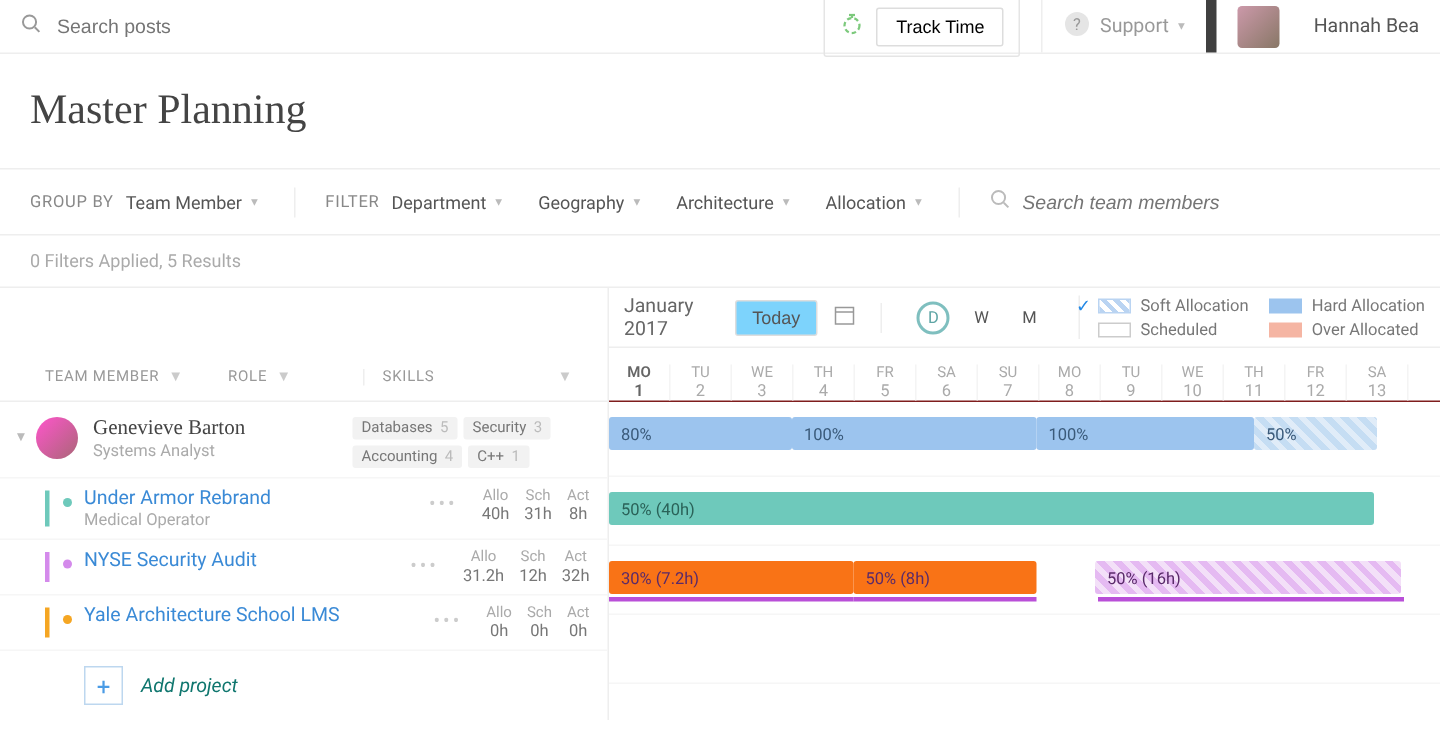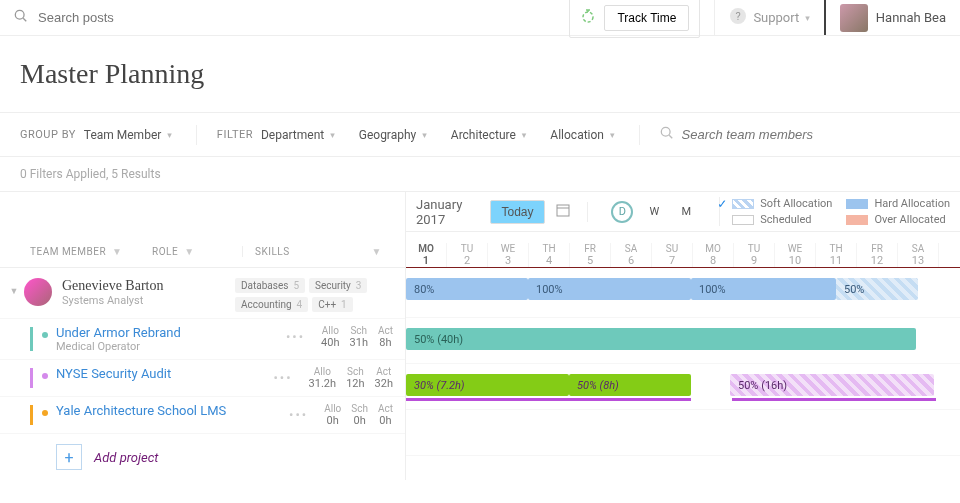--- a/index.html
+++ b/index.html
@@ -4,21 +4,21 @@
 <style>
 * { box-sizing: border-box; margin: 0; padding: 0; }
 body { font-family: -apple-system, BlinkMacSystemFont, "Segoe UI", Roboto, sans-serif; font-size: 13px; color: #555; background: #fff; width: 960px; height: 503px; overflow: hidden; }
 .topbar { display: flex; align-items: center; height: 36px; border-bottom: 1px solid #eee; padding: 0 14px; }
 .search-icon { width: 14px; height: 14px; margin-right: 10px; }
 .search-input { border: none; outline: none; font-size: 13px; flex: 1; }
 .spacer { flex: 1; }
 .track-time-group { display: flex; align-items: center; gap: 8px; border: 1px solid #e5e5e5; padding: 6px 10px; margin-right: 14px; border-radius: 2px; }
 .track-time-btn { border: 1px solid #ddd; background: #fff; padding: 5px 12px; font-size: 12px; border-radius: 2px; cursor: pointer; }
 .support-group { display: flex; align-items: center; gap: 6px; color: #999; border-left: 1px solid #eee; padding: 0 14px; height: 100%; }
-.user-group { display: flex; align-items: center; gap: 8px; border-left: 2px solid #404040; padding-left: 14px; height: 100%; }
+.user-group { display: flex; align-items: center; gap: 23px; border-left: 7px solid #404040; padding-left: 14px; height: 100%; }
 .avatar { width: 28px; height: 28px; border-radius: 3px; background: linear-gradient(135deg, #c9a 0%, #876 100%); }
 h1 { font-family: Georgia, serif; font-weight: 400; font-size: 28px; color: #444; padding: 22px 20px; border-bottom: 1px solid #eee; }
 .toolbar { display: flex; align-items: center; height: 44px; border-bottom: 1px solid #eee; padding: 0 20px; font-size: 12px; color: #888; }
 .tb-label { font-size: 11px; letter-spacing: 0.5px; margin-right: 8px; }
 .tb-dropdown { display: flex; align-items: center; gap: 6px; margin-right: 24px; cursor: pointer; color: #555; }
 .tb-sep { width: 1px; height: 20px; background: #eee; margin-right: 20px; }
 .tb-search { display: flex; align-items: center; gap: 8px; color: #aaa; font-style: italic; }
 .tb-search input { border: none; outline: none; font-style: italic; font-size: 13px; }
 .filter-count { padding: 10px 20px; color: #aaa; font-size: 12px; border-bottom: 1px solid #eee; }
 .sheet { display: flex; }
@@ -57,28 +57,28 @@
 .proj-row { display: flex; align-items: flex-start; padding: 6px 0 6px 30px; position: relative; border-top: 1px solid #f6f6f6; }
 .proj-bar { position: absolute; left: 30px; top: 8px; bottom: 8px; width: 3px; }
 .proj-dot { width: 6px; height: 6px; border-radius: 50%; margin: 7px 8px 0 12px; flex-shrink: 0; }
 .proj-name { color: #3a8ad6; font-size: 13px; cursor: pointer; }
 .proj-sub { font-size: 11px; color: #aaa; }
 .proj-actions { margin-left: auto; color: #ccc; cursor: pointer; letter-spacing: 2px; margin-right: 16px; padding-top: 4px; }
 .stats { display: flex; gap: 10px; margin-right: 12px; text-align: center; font-size: 10px; color: #aaa; }
 .stats .v { font-size: 11px; color: #777; }
 .add-proj { display: flex; align-items: center; gap: 12px; padding: 10px 0 10px 56px; border-top: 1px solid #f6f6f6; }
 .add-btn { width: 26px; height: 26px; border: 1px solid #bdd7ef; display: flex; align-items: center; justify-content: center; color: #4a9be5; font-size: 16px; cursor: pointer; }
-.add-lbl { color: #701a75; font-style: italic; cursor: pointer; }
+.add-lbl { color: #0f766e; font-style: italic; cursor: pointer; }
 .gantt-row { height: 46px; border-bottom: 1px solid #f6f6f6; position: relative; }
 .gantt-row.tall { height: 50px; }
 .seg { position: absolute; top: 10px; height: 22px; font-size: 11px; color: #466; display: flex; align-items: center; padding-left: 8px; border-radius: 2px; }
 .seg.blue-hard { background: #9cc4ee; color: #3a5a7a; }
 .seg.blue-soft { background: repeating-linear-gradient(45deg, #c5ddf3, #c5ddf3 4px, #e0ecf8 4px, #e0ecf8 8px); color: #3a5a7a; }
 .seg.teal { background: #6ec9bb; color: #2a6258; }
-.seg.mag-hard { background: #84cc16; color: #5a2a6a; font-style: italic; }
+.seg.mag-hard { background: #f97316; color: #5a2a6a; }
 .seg.mag-soft { background: repeating-linear-gradient(45deg, #e5baf2, #e5baf2 4px, #f3e0f8 4px, #f3e0f8 8px); color: #5a2a6a; }
 .underline { position: absolute; height: 3px; top: 34px; }
 .funnel { opacity: 0.5; }
 .chev { font-size: 9px; color: #bbb; }
 </style>
 </head>
 <body>
 
 <div class="topbar">
   <span><svg class="search-icon" viewBox="0 0 16 16">

